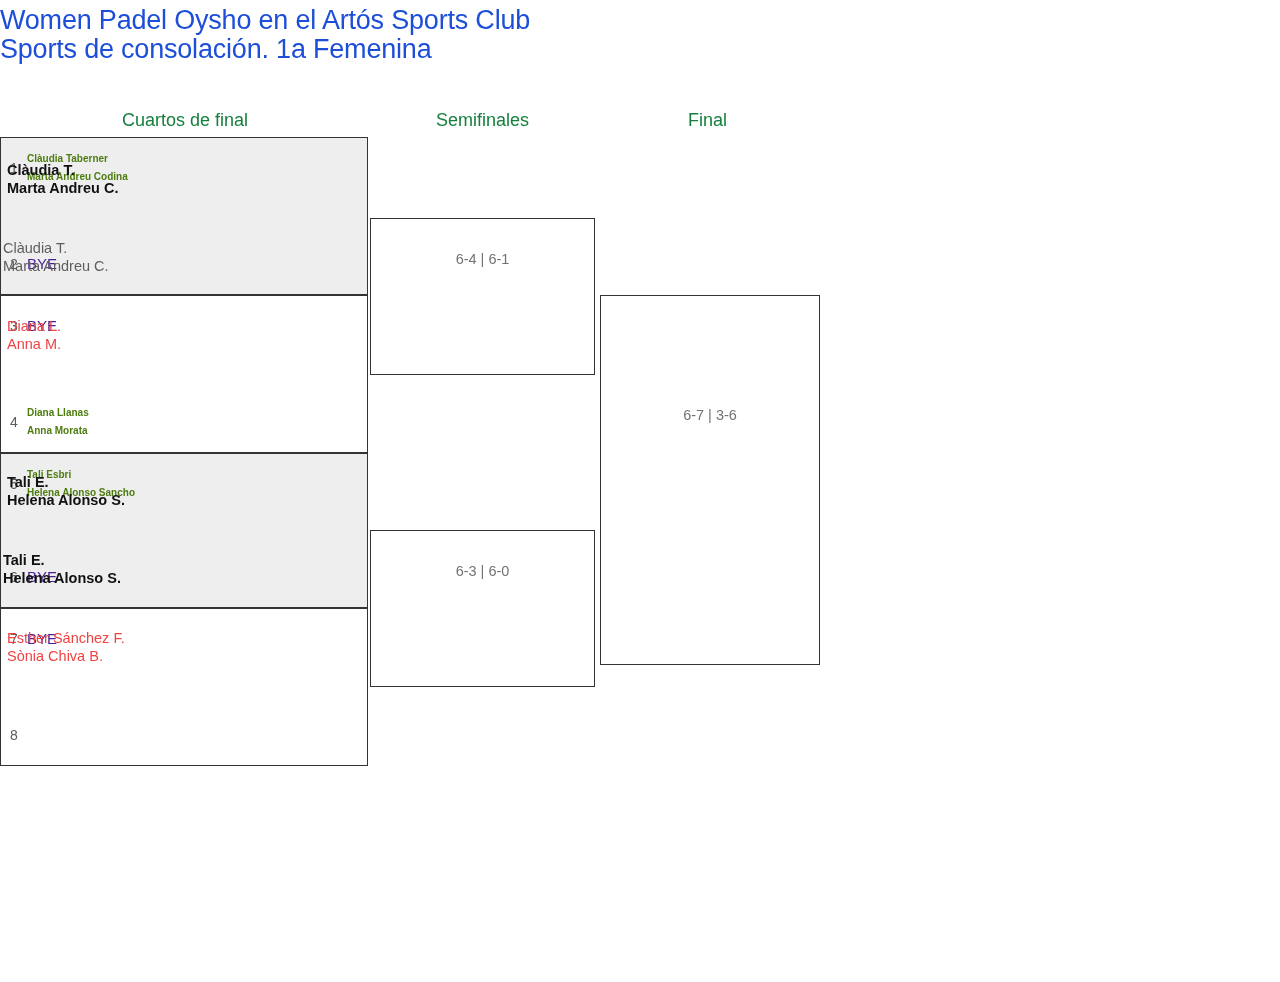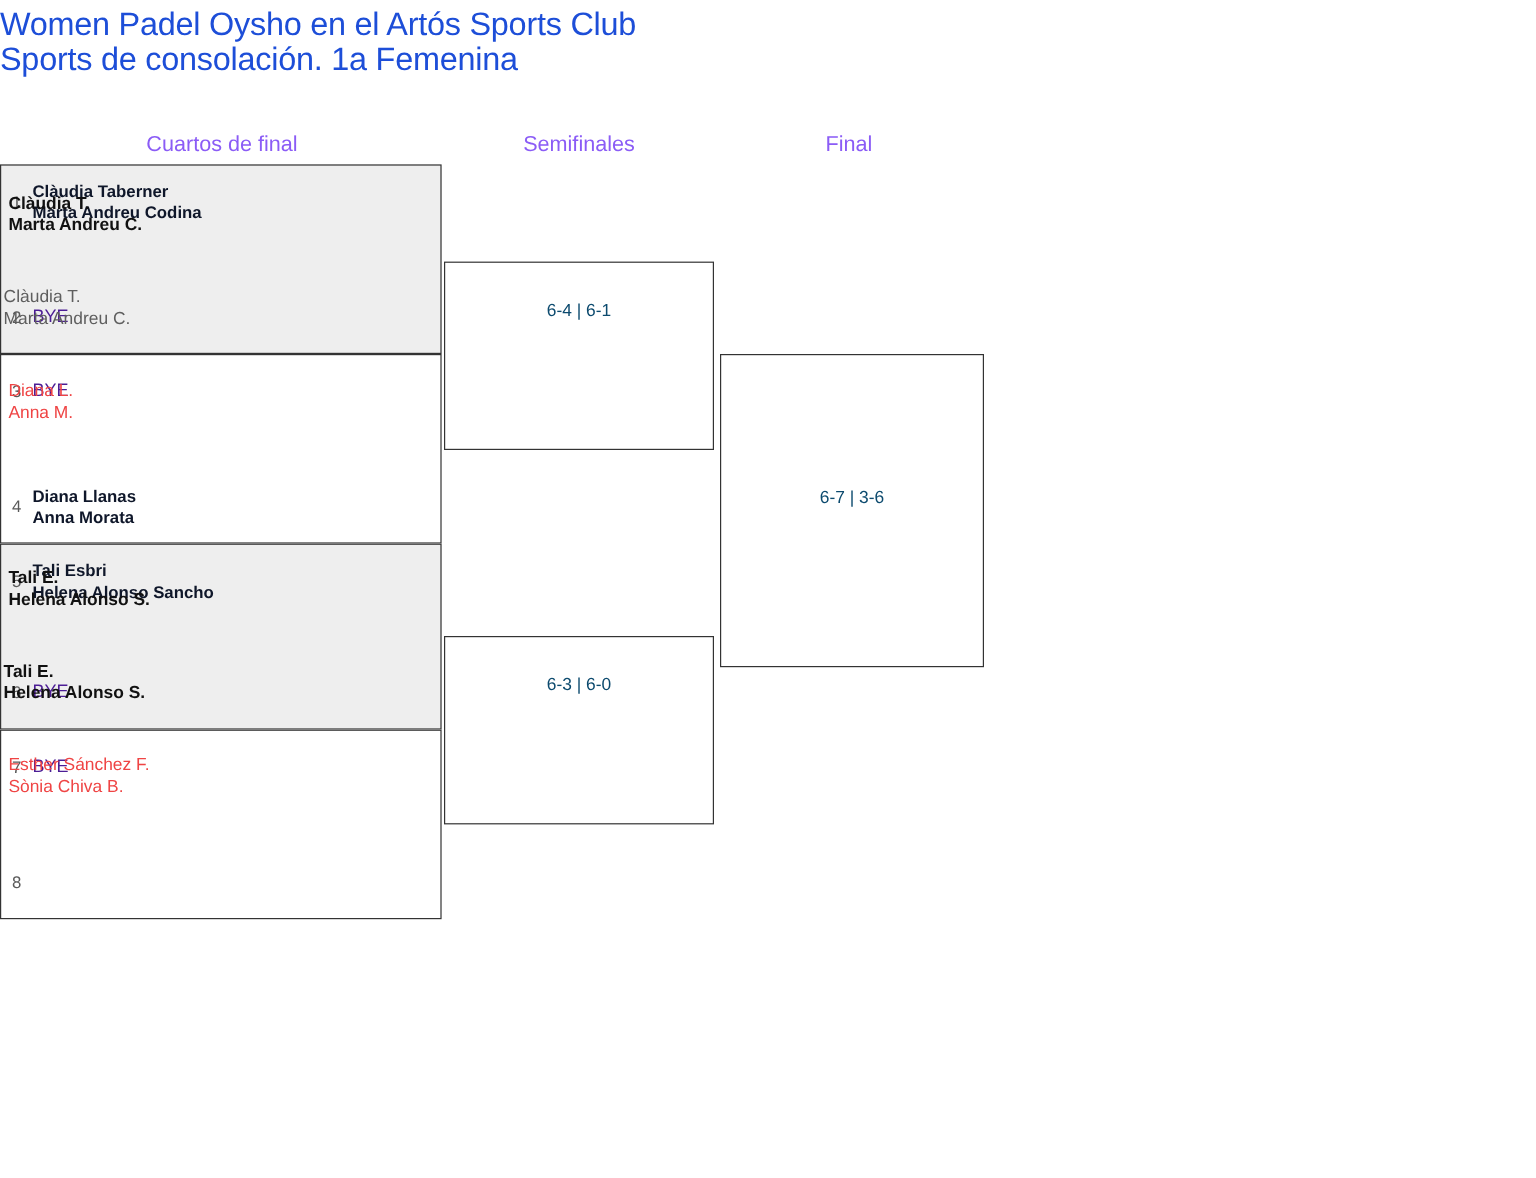--- a/index.html
+++ b/index.html
@@ -31,21 +31,21 @@
     letter-spacing: -0.2px;
     white-space: nowrap;
   }
 
   
   .round-header {
     position: absolute;
     top: 108px;
     font-size: 18px;
     line-height: 24px;
-    color: #8b5cf6;
+    color: #15803d;
     text-align: center;
     white-space: nowrap;
   }
   #round-header-0 { left: 0px;   width: 370px; }
   #round-header-1 { left: 370px; width: 225px; }
   #round-header-2 { left: 600px; width: 215px; }
 
   
   #bracket {
     position: absolute;
@@ -80,23 +80,23 @@
   .seed {
     width: 26px;
     flex: 0 0 26px;
     text-align: center;
     font-size: 14px;
     line-height: 16px;
     color: #5a5a5a;
   }
   .names {
     flex: 1 1 auto;
-    font-size: 14px;
-    line-height: 18px;
-    color: #0f172a;
+    font-size: 10px;
+    line-height: 18px;
+    color: #4d7c0f;
     font-weight: 600;
     white-space: nowrap;
   }
   .names.bye {
     font-weight: 400;
     color: #4c1d95;
     font-size: 15px;
   }
   .names .nm { display: block; }
 
@@ -120,21 +120,21 @@
   .r2-label.winner { color: #111111; font-weight: 600; }
   .r2-label.loser  { color: #ef4444; font-weight: 400; }
 
   .score {
     position: absolute;
     left: 0;
     right: 0;
     text-align: center;
     font-size: 14.5px;
     line-height: 18px;
-    color: #0c4a6e;
+    color: #737373;
     white-space: nowrap;
   }
 
   
   .r3-match {
     position: absolute;
     left: 600px;
     width: 220px;
     box-sizing: border-box;
     border: 1px solid #333333;
@@ -246,21 +246,21 @@
   </div>
   <div class="r2-label loser" style="top:629px;">
     <span class="nm">Esther Sánchez F.</span>
     <span class="nm">Sònia Chiva B.</span>
   </div>
 
   <div class="r3-label loser" style="top:239px;">
     <span class="nm">Clàudia T.</span>
     <span class="nm">Marta Andreu C.</span>
   </div>
-  <div class="r3-match" style="top:295px; height:261px;">
+  <div class="r3-match" style="top:295px; height:370px;">
     <div class="score" style="top:110px;">6-7 | 3-6</div>
   </div>
   <div class="r3-label winner" style="top:551px;">
     <span class="nm">Tali E.</span>
     <span class="nm">Helena Alonso S.</span>
   </div>
 
 </div>
 
 </body></html>

